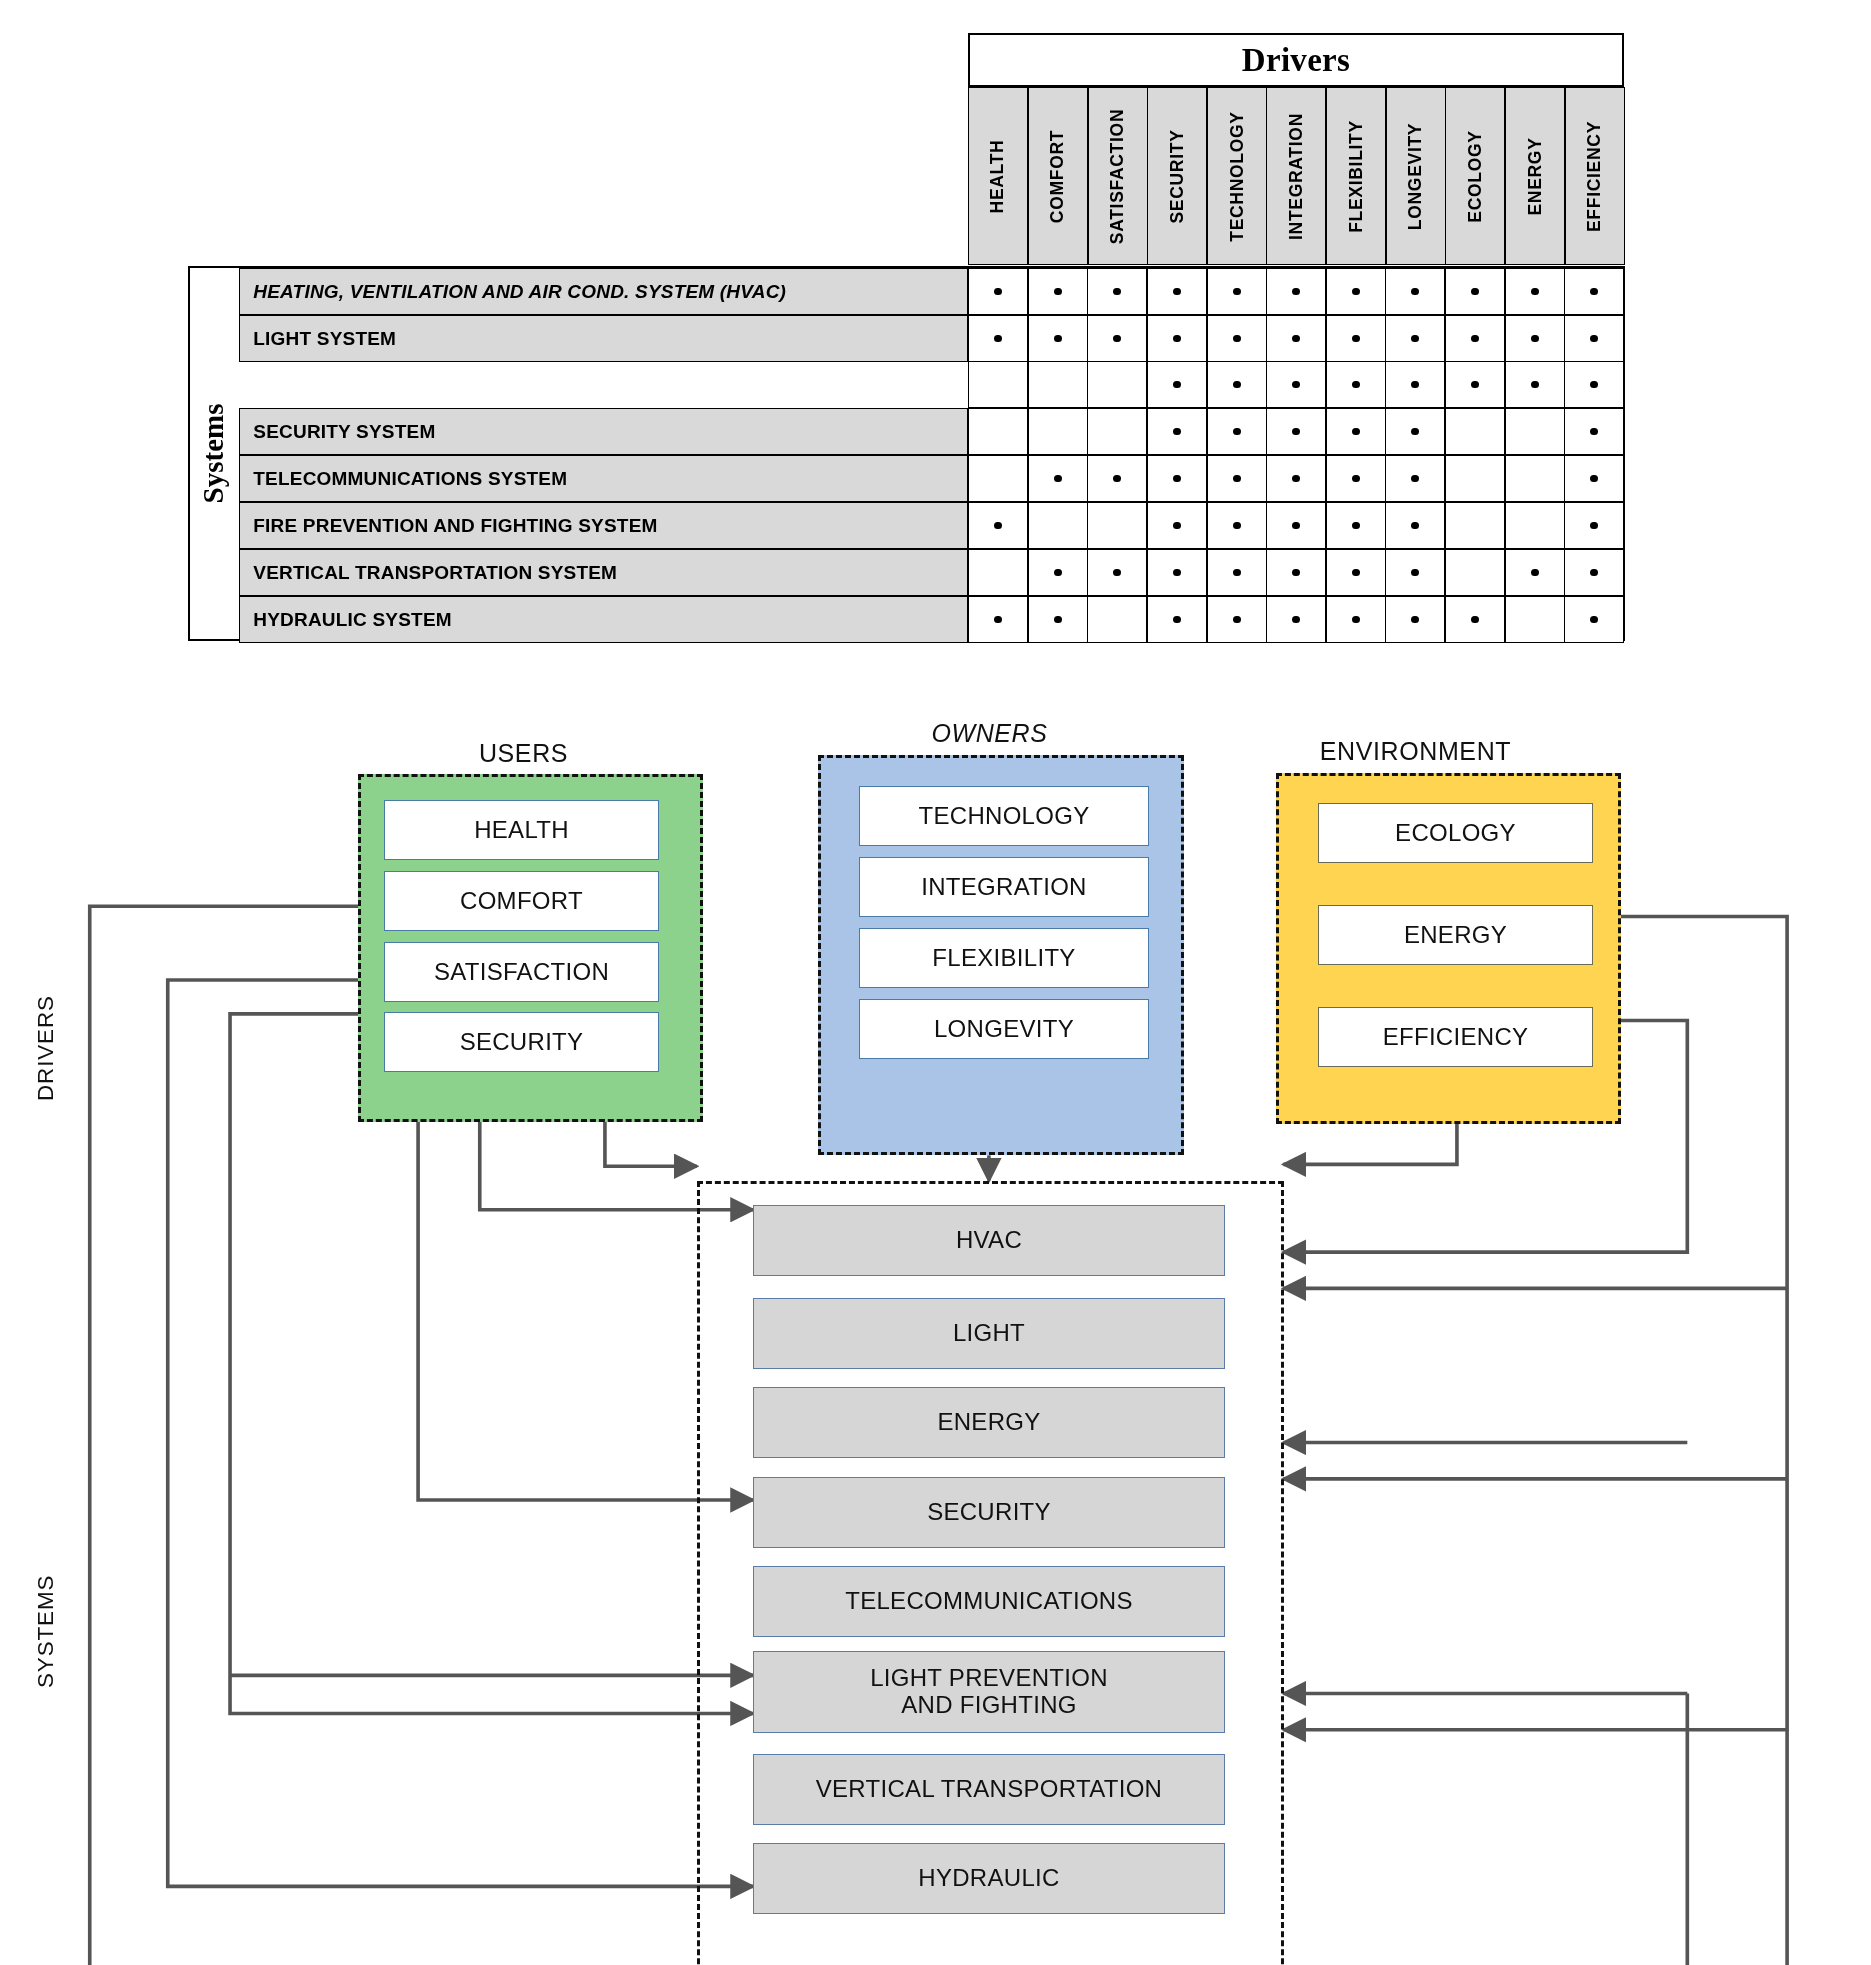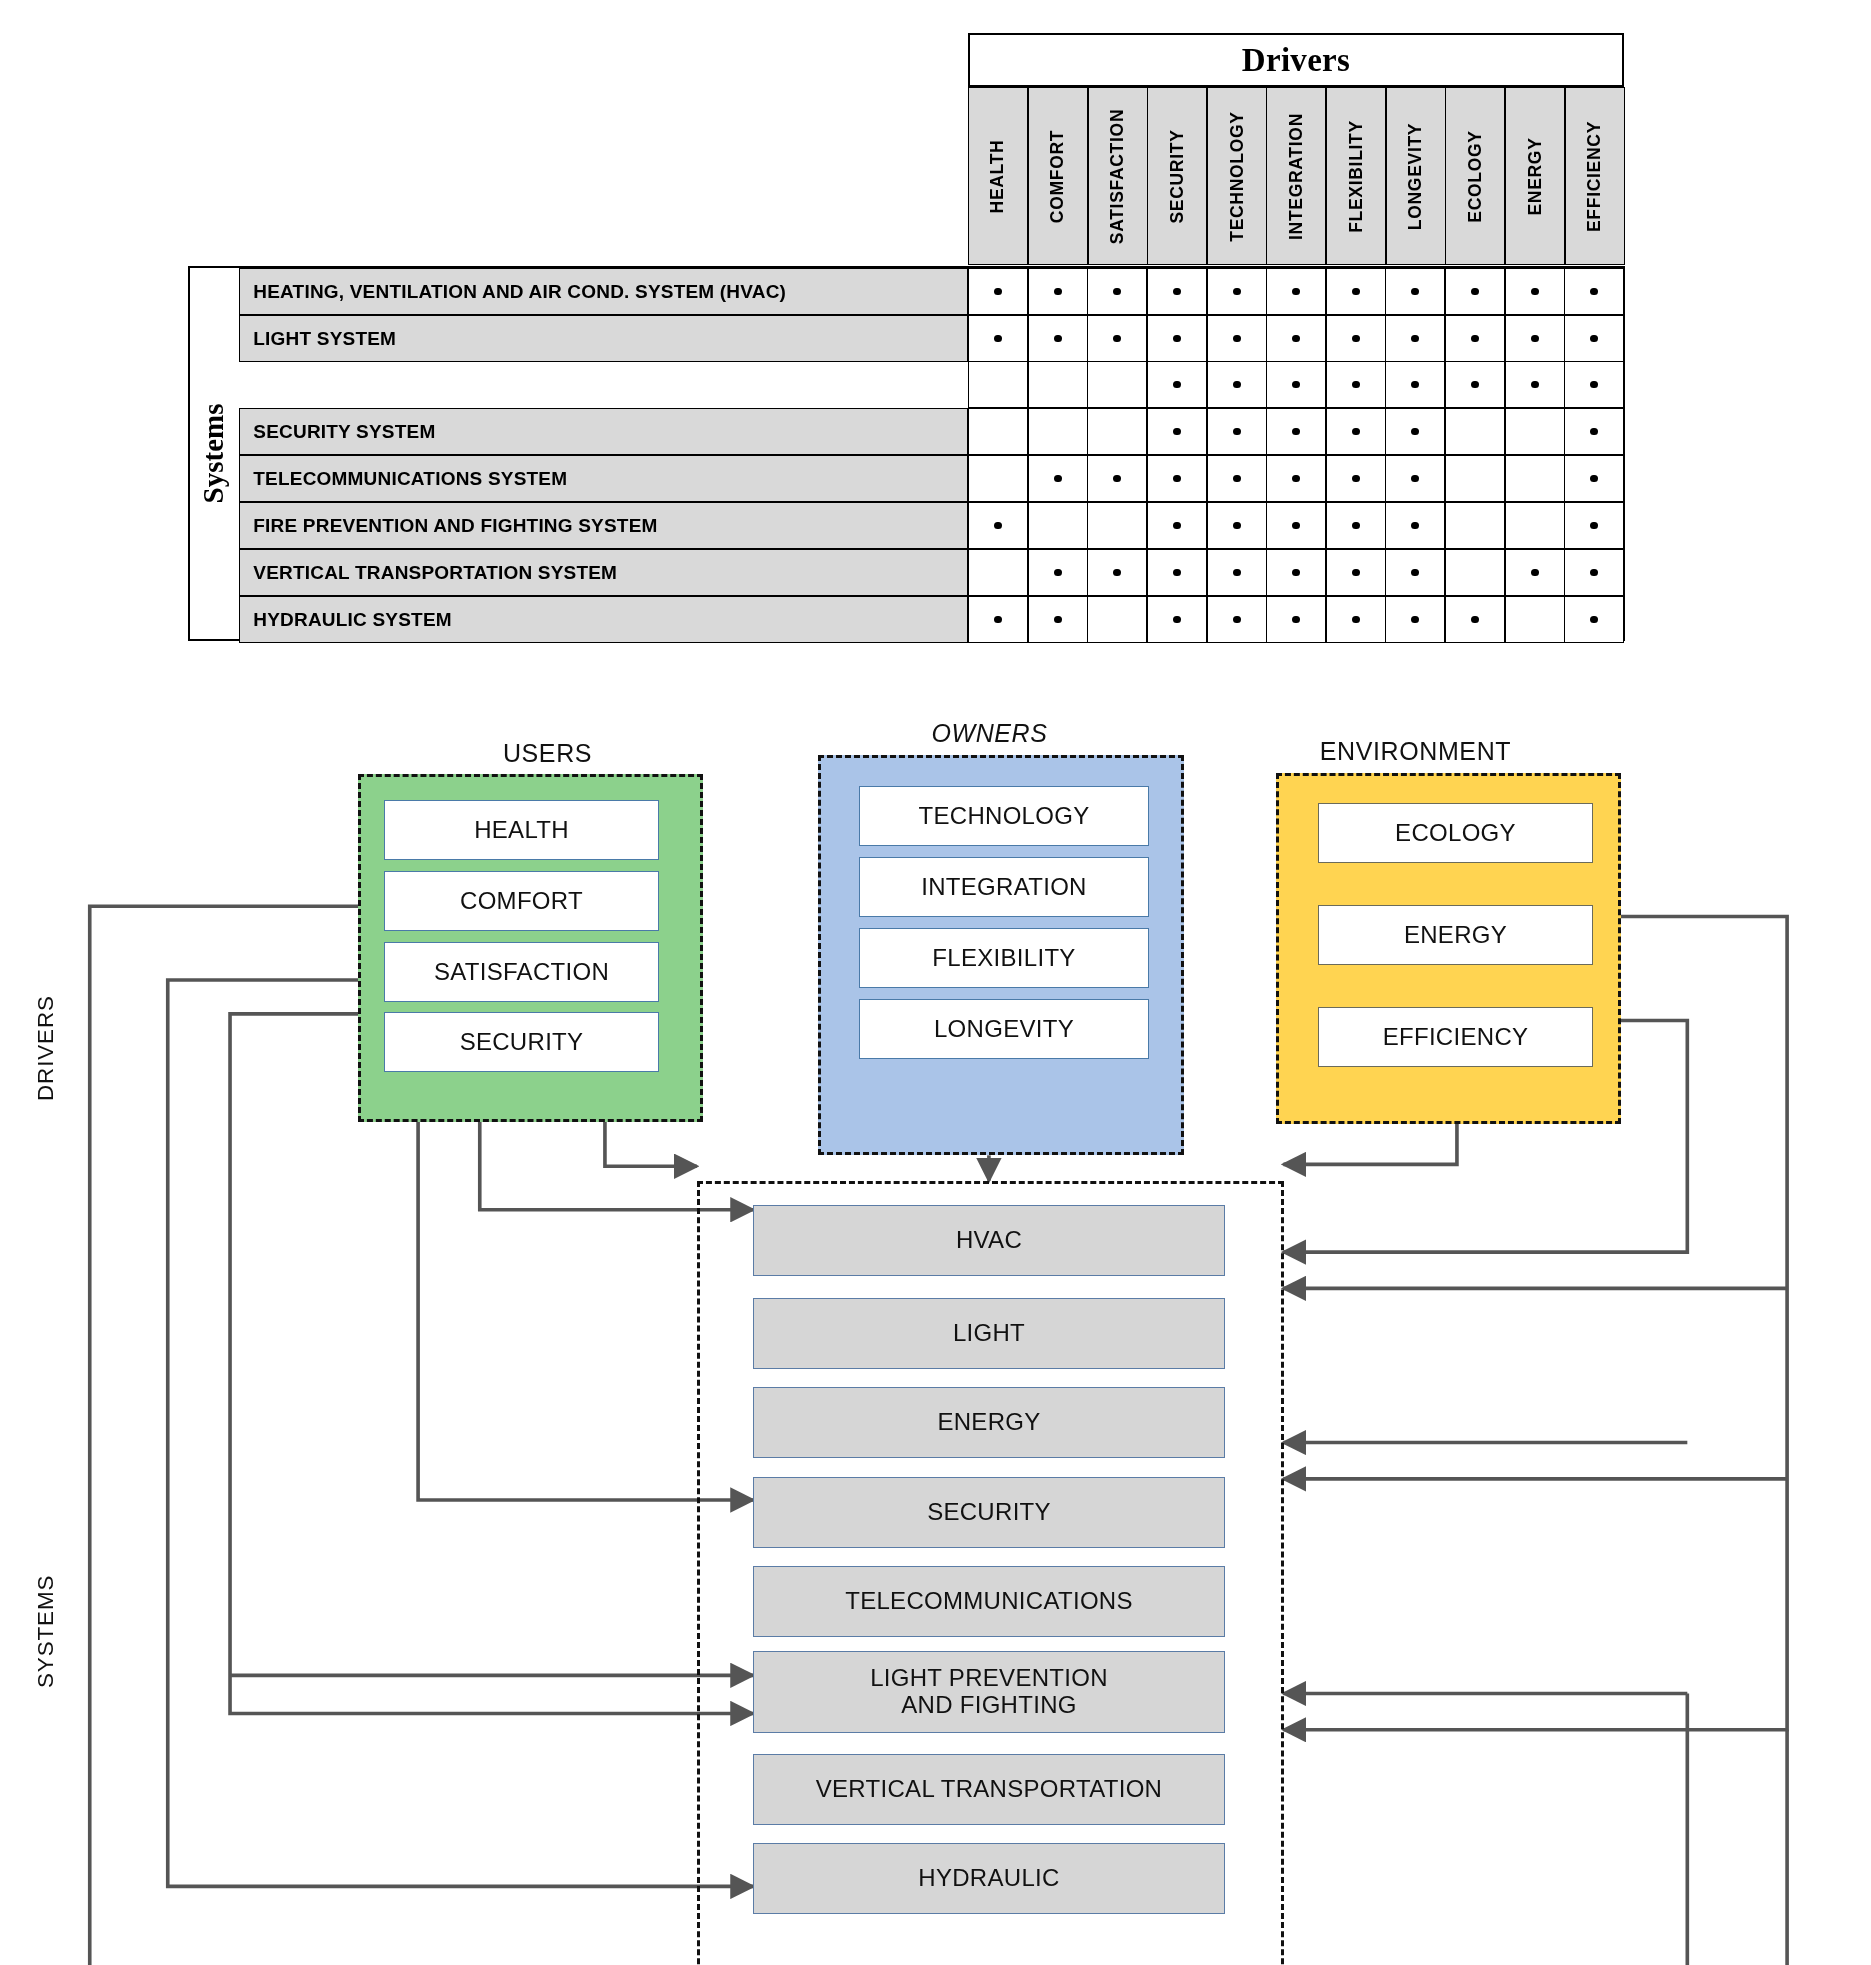--- a/index.html
+++ b/index.html
@@ -137,21 +137,21 @@
           <span>EFFICIENCY</span>
         </div>
       </div>
 
     <div class="sys-outer"></div>
     <div class="sys-vert-label">
       <span>Systems</span>
     </div>
 
     <div id="rows-host">
-        <div class="row" style="top: 235px; width: 1385px;">
+        <div class="row" style="top: 235px; width: 1385px; font-style: italic;">
           <div class="row-label">HEATING, VENTILATION AND AIR COND. SYSTEM (HVAC)</div>
           <div class="cellrow" style="width: 656px;">
             <div class="cell" style="left: 0px;">
               <span class="dot"></span>
             </div>
             <div class="cell" style="left: 60px;">
               <span class="dot"></span>
             </div>
             <div class="cell" style="left: 119px;">
               <span class="dot"></span>
@@ -456,21 +456,21 @@
         <path d="M2790,2090 L2122,2090" marker-end="url(#ah)"></path>
         <path d="M2955,2265 L2122,2265" marker-end="url(#ah)"></path>
         <path d="M2790,1600 L2790,2400"></path>
         <path d="M2955,1660 L2955,2265"></path>
       </g>
     </svg>
 
     <div class="axis-lbl" style="left:33px;top:375px;">DRIVERS</div>
     <div class="axis-lbl" style="left:33px;top:962px;">SYSTEMS</div>
 
-    <div class="grp-title" style="left:378px;top:13.3px;width:339px;">USERS</div>
+    <div class="grp-title" style="left:354px;top:13.3px;width:339px;">USERS</div>
     <div class="grp users" style="left:358px;top:48px;width:345px;height:348px;">
       <div class="drv-box" style="left:23px;top:23px;width:275px;height:60px;">HEALTH</div>
       <div class="drv-box" style="left:23px;top:94px;width:275px;height:60px;">COMFORT</div>
       <div class="drv-box" style="left:23px;top:165px;width:275px;height:60px;">SATISFACTION</div>
       <div class="drv-box" style="left:23px;top:235px;width:275px;height:60px;">SECURITY</div>
     </div>
 
     <div class="grp-title" style="left:820px;top:-7.3px;width:339px;font-style:italic;">OWNERS</div>
     <div class="grp owners" style="left:818px;top:29px;width:366px;height:400px;">
       <div class="drv-box" style="left:38px;top:28.4px;width:290px;height:60px;">TECHNOLOGY</div>

